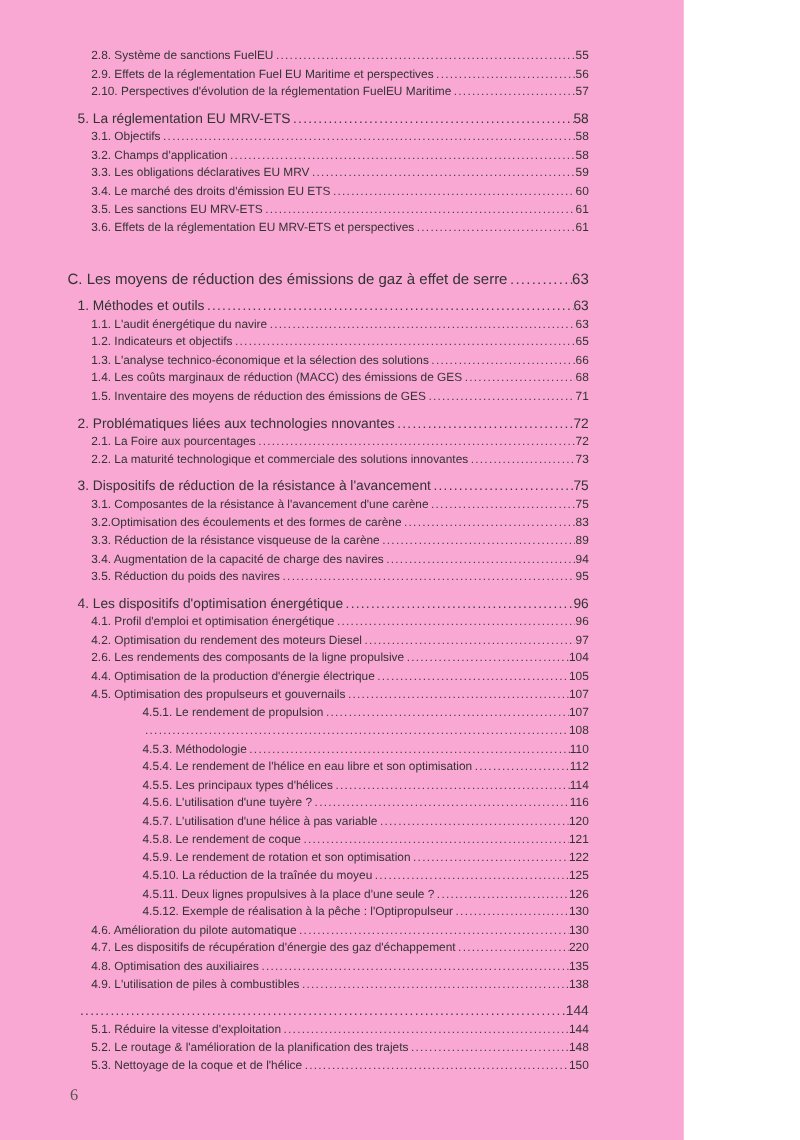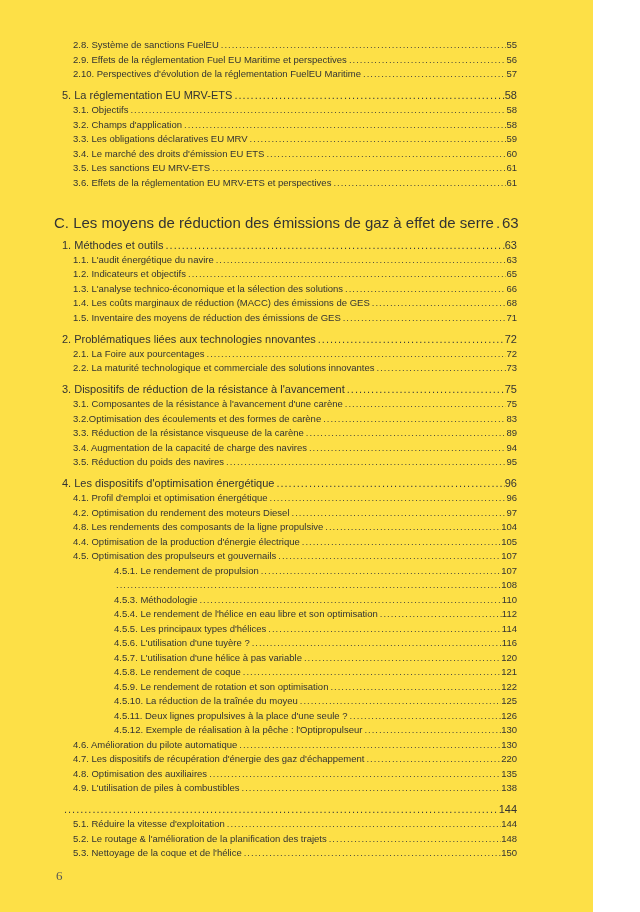--- a/index.html
+++ b/index.html
@@ -1,19 +1,19 @@
 <!DOCTYPE html>
 <html><head>
 <meta charset="utf-8">
 <style>
   html,body{margin:0;padding:0;background:#ffffff;}
   .page{
     position:relative;
-    width:593px;height:912px;
-    background:#fde047;
+    width:547px;height:912px;
+    background:#f9a8d4;
     overflow:hidden;
     font-family:"Liberation Sans",sans-serif;
     color:#333333;
     text-align:center;
   }
   .toc{
     padding:38px 76px 0 54px;
   }
   .row{
     display:flex;
@@ -26,21 +26,21 @@
   }
   .lvl2{padding-left:19px;}
   .lvl3{padding-left:60px;}
   .lvl1{
     font-size:11px;
     line-height:15px;
     margin-top:6.5px;
   }
   .lvl1{padding-left:8px;}
   .lvl0{
-    font-size:15px;
+    font-size:12px;
     line-height:16px;
     margin-top:10px;
   }
   .spacer{height:15px;}
   .label{
     flex:0 0 auto;
     white-space:nowrap;
   }
   .leader{
     flex:1 1 auto;
@@ -210,21 +210,21 @@
         <span class="label">4.1. Profil d'emploi et optimisation énergétique</span>
         <span class="leader">....................................................................................................................................................................................................................................................................</span>
         <span class="pageno">96</span>
       </div>
       <div class="row lvl2">
         <span class="label">4.2. Optimisation du rendement des moteurs Diesel</span>
         <span class="leader">....................................................................................................................................................................................................................................................................</span>
         <span class="pageno">97</span>
       </div>
       <div class="row lvl2">
-        <span class="label">4.8. Les rendements des composants de la ligne propulsive</span>
+        <span class="label">2.6. Les rendements des composants de la ligne propulsive</span>
         <span class="leader">....................................................................................................................................................................................................................................................................</span>
         <span class="pageno">104</span>
       </div>
       <div class="row lvl2">
         <span class="label">4.4. Optimisation de la production d'énergie électrique</span>
         <span class="leader">....................................................................................................................................................................................................................................................................</span>
         <span class="pageno">105</span>
       </div>
       <div class="row lvl2">
         <span class="label">4.5. Optimisation des propulseurs et gouvernails</span>

